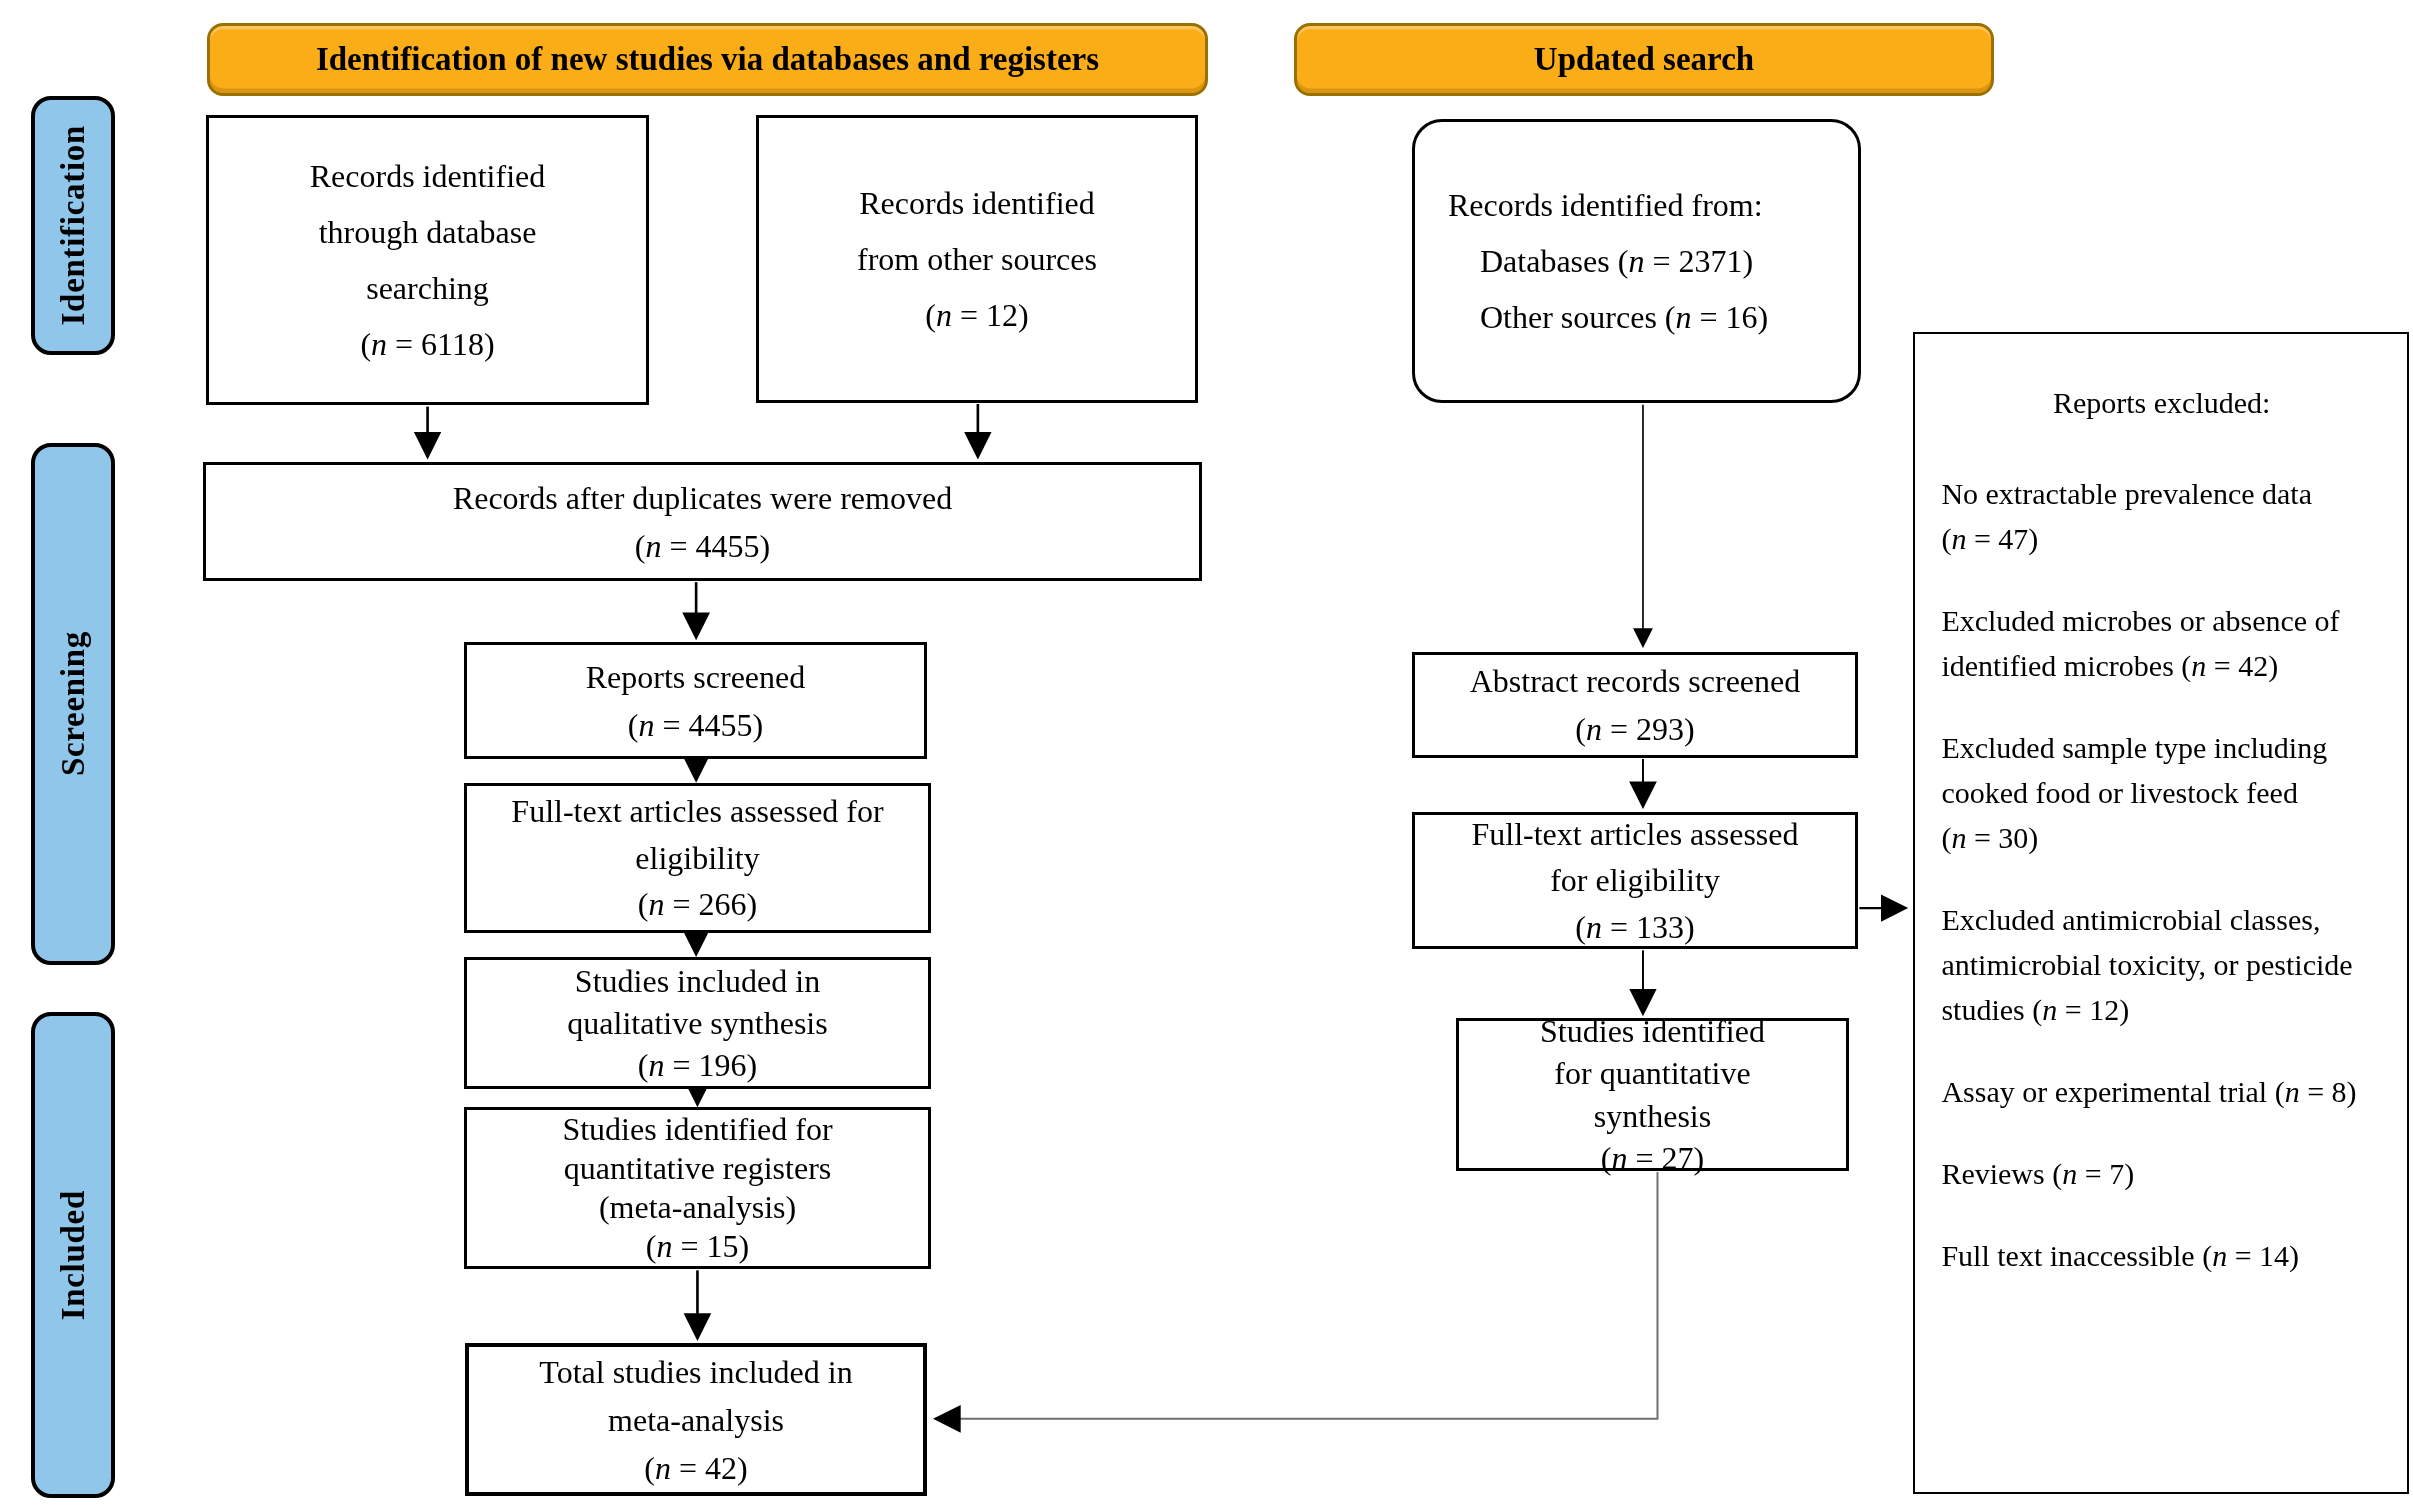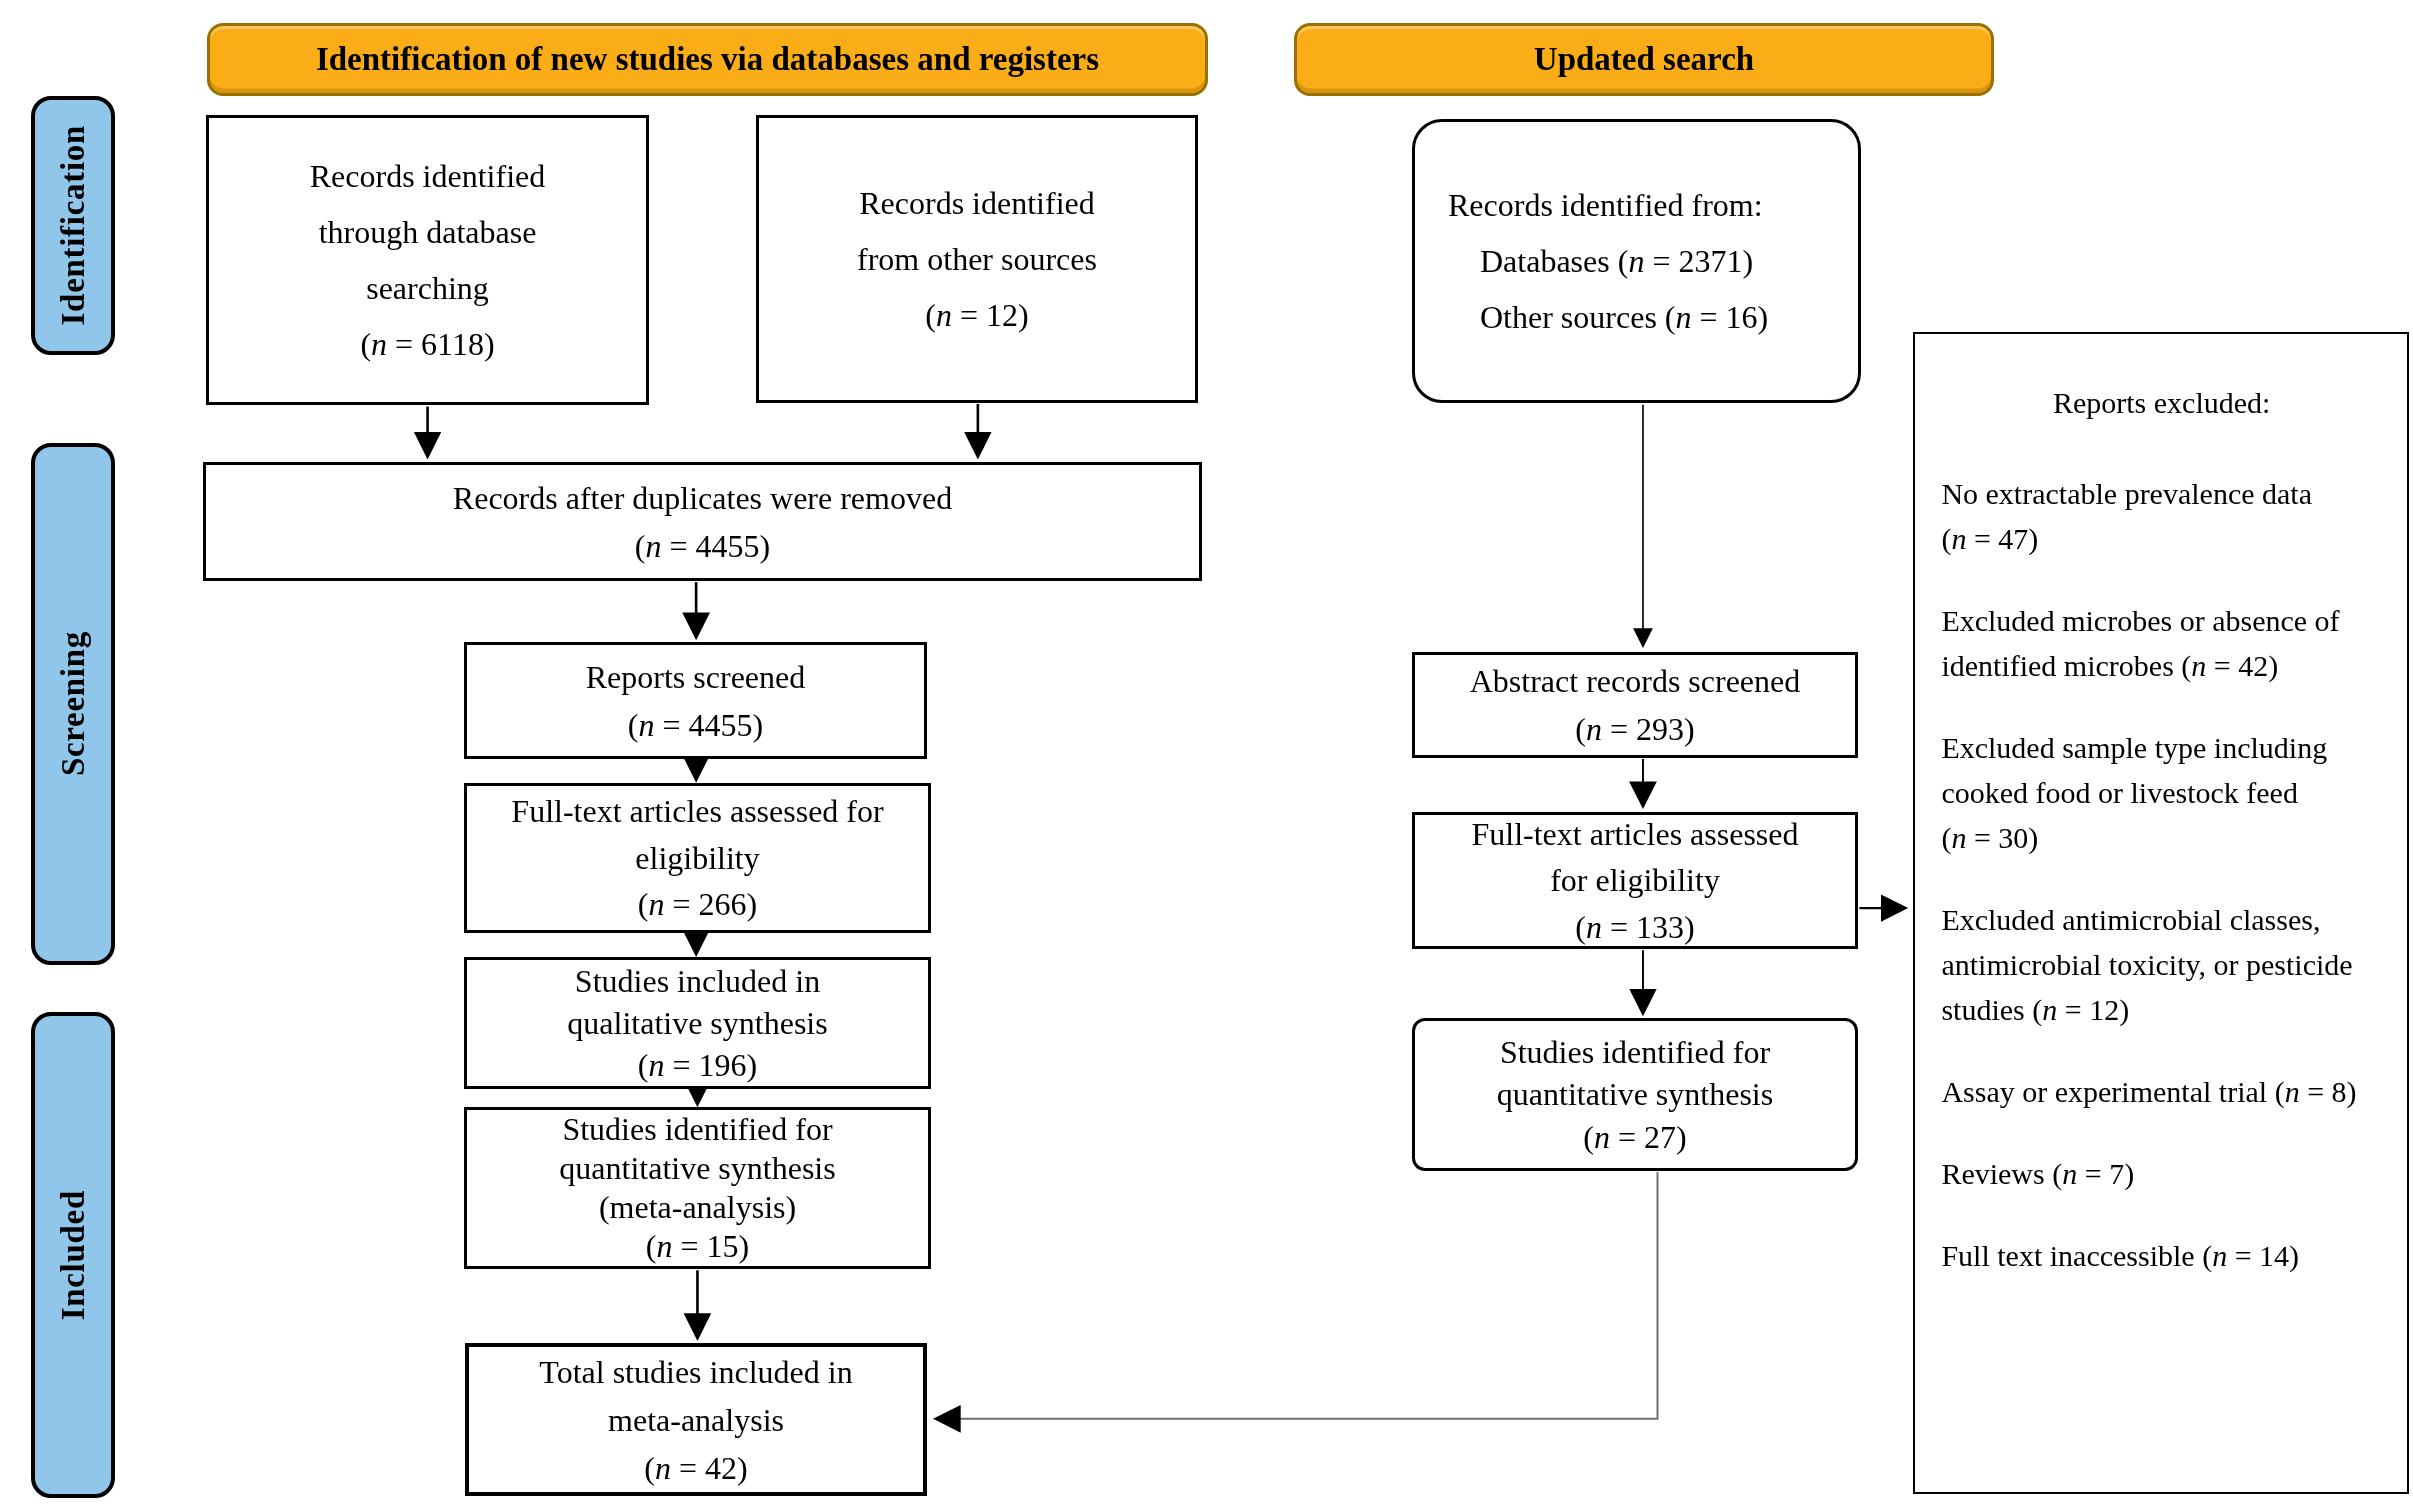--- a/index.html
+++ b/index.html
@@ -156,21 +156,21 @@
     <span>Full-text articles assessed for eligibility</span>
     <span class="cnt">(<i>n</i>&nbsp;=&nbsp;266)</span>
   </div>
 
   <div class="fbox snug" style="left:464px; top:957px; width:467px; height:132px; padding:0 79px;">
     <span>Studies included in qualitative synthesis</span>
     <span class="cnt">(<i>n</i>&nbsp;=&nbsp;196)</span>
   </div>
 
   <div class="fbox tight" style="left:464px; top:1107px; width:467px; height:162px; padding:0 79px;">
-    <span>Studies identified for quantitative synthesis (meta-analysis)</span>
+    <span>Studies identified for quantitative registers (meta-analysis)</span>
     <span class="cnt">(<i>n</i>&nbsp;=&nbsp;15)</span>
   </div>
 
   <div class="fbox thick" style="left:465px; top:1343px; width:462px; height:153px; padding:0 59px;">
     <span>Total studies included in meta-analysis</span>
     <span class="cnt">(<i>n</i>&nbsp;=&nbsp;42)</span>
   </div>
 
   <div class="fbox roomy updrec" style="left:1412px; top:119px; width:449px; height:284px;">
     <div><span>Records identified from:</span></div>
@@ -181,21 +181,21 @@
   <div class="fbox" style="left:1412px; top:652px; width:446px; height:106px; padding:0 26.4px;">
     <span>Abstract records screened</span>
     <span class="cnt">(<i>n</i>&nbsp;=&nbsp;293)</span>
   </div>
 
   <div class="fbox mid" style="left:1412px; top:812px; width:446px; height:137px; padding:0 36px;">
     <span>Full-text articles assessed for eligibility</span>
     <span class="cnt">(<i>n</i>&nbsp;=&nbsp;133)</span>
   </div>
 
-  <div class="fbox snug" style="left:1412px; top:1018px; width:446px; height:153px; padding:0 73px;border-radius:13px;">
+  <div class="fbox snug" style="left:1456px; top:1018px; width:393px; height:153px; padding:0 73px;">
     <span>Studies identified for quantitative synthesis</span>
     <span class="cnt">(<i>n</i>&nbsp;=&nbsp;27)</span>
   </div>
 
   <div class="excluded" style="left:1913px; top:332px; width:496px; height:1162px;">
     <div class="xtitle">Reports excluded:</div>
     <div class="xitem"><span>No extractable prevalence data</span> <span>(<i>n</i>&nbsp;=&nbsp;47)</span></div>
     <div class="xitem"><span>Excluded microbes or absence of identified microbes</span> <span>(<i>n</i>&nbsp;=&nbsp;42)</span></div>
     <div class="xitem"><span>Excluded sample type including cooked food or livestock feed</span> <span>(<i>n</i>&nbsp;=&nbsp;30)</span></div>
     <div class="xitem"><span>Excluded antimicrobial classes, antimicrobial toxicity, or pesticide studies</span> <span>(<i>n</i>&nbsp;=&nbsp;12)</span></div>

